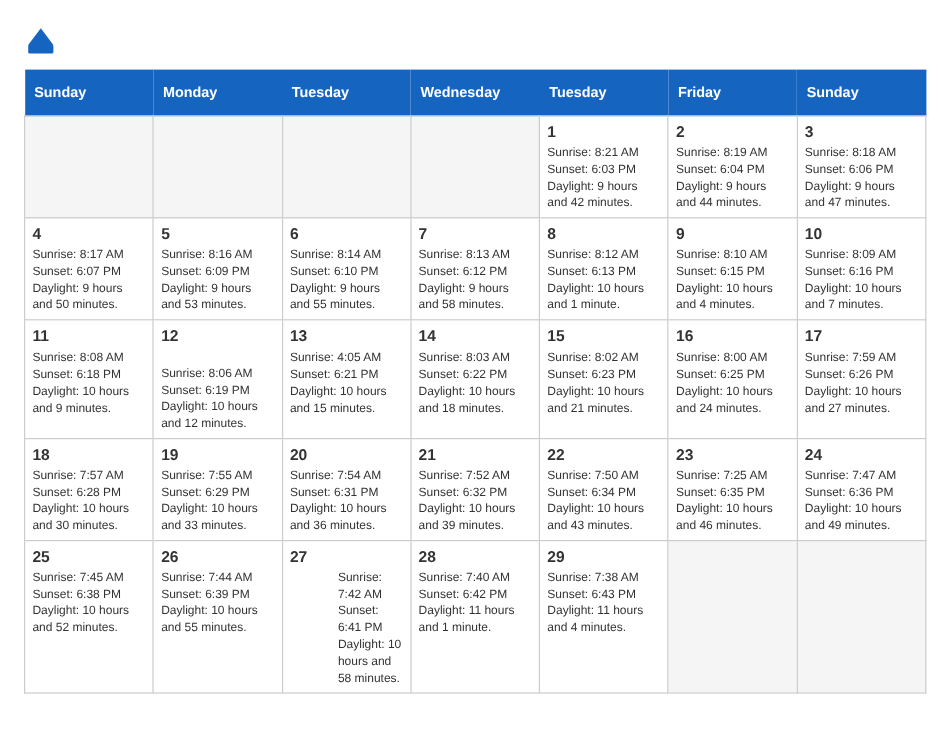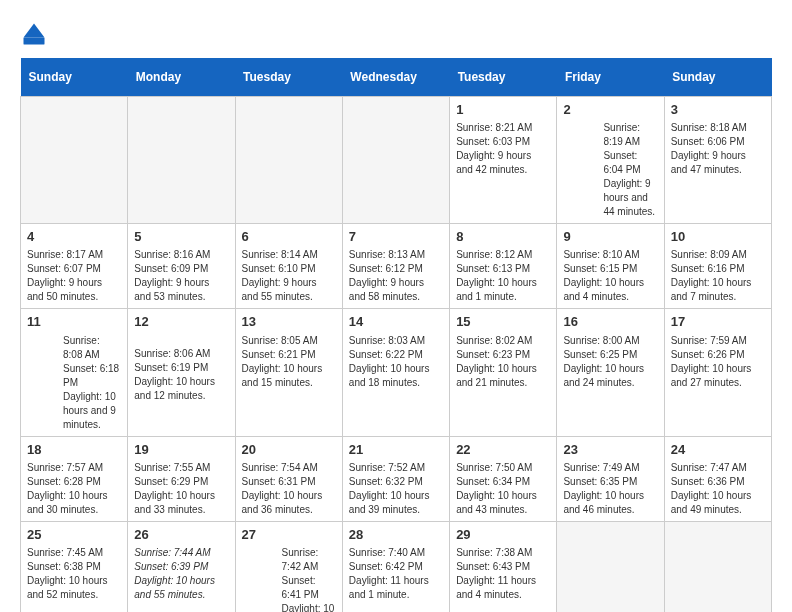--- a/index.html
+++ b/index.html
@@ -125,21 +125,21 @@
         <td class="empty-cell"></td>
         <td class="empty-cell"></td>
         <td>
           <span class="day-num">1</span>
           <div class="day-info" style="white-space: pre-line;">Sunrise: 8:21 AM
 Sunset: 6:03 PM
 Daylight: 9 hours and 42 minutes.</div>
         </td>
         <td>
           <span class="day-num">2</span>
-          <div class="day-info" style="white-space: pre-line; margin-left: 40px;">Sunrise: 8:19 AM
+          <div class="day-info" style="white-space: pre-line;">Sunrise: 8:19 AM
 Sunset: 6:04 PM
 Daylight: 9 hours and 44 minutes.</div>
         </td>
         <td>
           <span class="day-num">3</span>
           <div class="day-info" style="white-space: pre-line;">Sunrise: 8:18 AM
 Sunset: 6:06 PM
 Daylight: 9 hours and 47 minutes.</div>
         </td>
       </tr>
@@ -183,33 +183,33 @@
         <td>
           <span class="day-num">10</span>
           <div class="day-info" style="white-space: pre-line;">Sunrise: 8:09 AM
 Sunset: 6:16 PM
 Daylight: 10 hours and 7 minutes.</div>
         </td>
       </tr>
       <tr>
         <td>
           <span class="day-num">11</span>
-          <div class="day-info" style="white-space: pre-line; margin-left: 36px;">Sunrise: 8:08 AM
+          <div class="day-info" style="white-space: pre-line;">Sunrise: 8:08 AM
 Sunset: 6:18 PM
 Daylight: 10 hours and 9 minutes.</div>
         </td>
         <td>
           <span class="day-num">12</span>
           <div class="day-info" style="white-space: pre-line; margin-top: 15px;">Sunrise: 8:06 AM
 Sunset: 6:19 PM
 Daylight: 10 hours and 12 minutes.</div>
         </td>
         <td>
           <span class="day-num">13</span>
-          <div class="day-info" style="white-space: pre-line;">Sunrise: 8:05 AM
+          <div class="day-info" style="white-space: pre-line;">Sunrise: 4:05 AM
 Sunset: 6:21 PM
 Daylight: 10 hours and 15 minutes.</div>
         </td>
         <td>
           <span class="day-num">14</span>
           <div class="day-info" style="white-space: pre-line;">Sunrise: 8:03 AM
 Sunset: 6:22 PM
 Daylight: 10 hours and 18 minutes.</div>
         </td>
         <td>
@@ -257,41 +257,41 @@
 Daylight: 10 hours and 39 minutes.</div>
         </td>
         <td>
           <span class="day-num">22</span>
           <div class="day-info" style="white-space: pre-line;">Sunrise: 7:50 AM
 Sunset: 6:34 PM
 Daylight: 10 hours and 43 minutes.</div>
         </td>
         <td>
           <span class="day-num">23</span>
-          <div class="day-info" style="white-space: pre-line;">Sunrise: 7:49 AM
+          <div class="day-info" style="white-space: pre-line;">Sunrise: 7:25 AM
 Sunset: 6:35 PM
 Daylight: 10 hours and 46 minutes.</div>
         </td>
         <td>
           <span class="day-num">24</span>
           <div class="day-info" style="white-space: pre-line;">Sunrise: 7:47 AM
 Sunset: 6:36 PM
 Daylight: 10 hours and 49 minutes.</div>
         </td>
       </tr>
       <tr>
         <td>
           <span class="day-num">25</span>
           <div class="day-info" style="white-space: pre-line;">Sunrise: 7:45 AM
 Sunset: 6:38 PM
 Daylight: 10 hours and 52 minutes.</div>
         </td>
         <td>
           <span class="day-num">26</span>
-          <div class="day-info" style="white-space: pre-line; font-style: italic;">Sunrise: 7:44 AM
+          <div class="day-info" style="white-space: pre-line;">Sunrise: 7:44 AM
 Sunset: 6:39 PM
 Daylight: 10 hours and 55 minutes.</div>
         </td>
         <td>
           <span class="day-num">27</span>
           <div class="day-info" style="white-space: pre-line; margin-left: 40px;">Sunrise: 7:42 AM
 Sunset: 6:41 PM
 Daylight: 10 hours and 58 minutes.</div>
         </td>
         <td>

